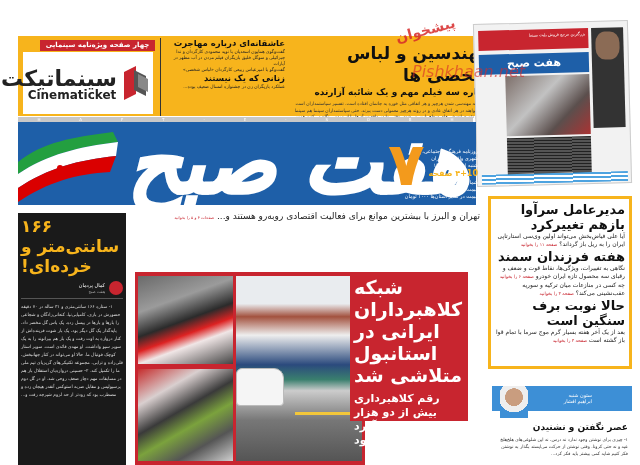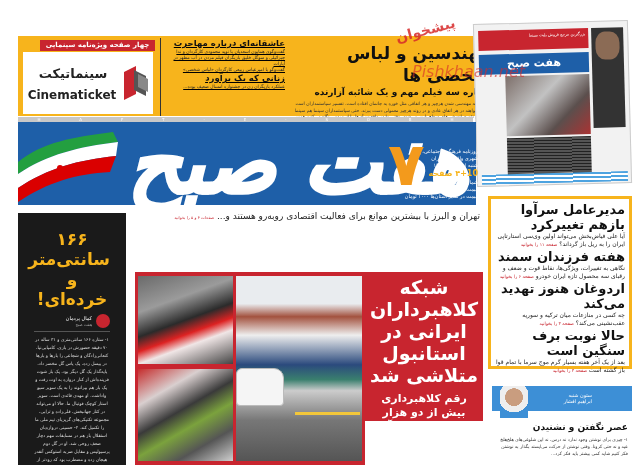--- a/index.html
+++ b/index.html
@@ -3,24 +3,24 @@
   <meta charset="utf-8">
   <style>
     * { margin: 0; padding: 0; box-sizing: border-box; }
     html, body { width: 640px; height: 465px; overflow: hidden; background: #fff; }
     body { font-family: "DejaVu Sans", sans-serif; position: relative; direction: rtl; }
 
     .top-band { position: absolute; left: 18px; top: 36px; width: 610px; height: 80px; background: #f7b41c; }
     .cine-tag { position: absolute; left: 40px; top: 40px; width: 115px; height: 11px; background: #c8252f; color: #fff; font-size: 7px; font-weight: bold; text-align: center; line-height: 11px; }
     .cine-box { position: absolute; left: 23px; top: 52px; width: 130px; height: 62px; background: #fff; }
     .cine-logo-mark { position: absolute; left: 97px; top: 14px; width: 30px; height: 34px; }
-    .cine-fa { position: absolute; left: 6px; top: 14px; width: 88px; font-size: 13px; font-weight: bold; color: #222; text-align: center; }
+    .cine-fa { position: absolute; left: 6px; top: 14px; width: 88px; font-size: 22px; font-weight: bold; color: #222; text-align: center; }
     .cine-en { position: absolute; left: 4px; top: 36px; width: 90px; font-size: 12px; color: #222; text-align: center; direction: ltr; font-weight: bold; }
 
-    .top-mid { position: absolute; left: 160px; top: 38px; width: 125px; height: 78px; border-left: 1px solid #333; padding-left: 4px; text-align: right; text-decoration: underline; }
+    .top-mid { position: absolute; left: 160px; top: 38px; width: 125px; height: 78px; border-left: 1px solid #333; padding-left: 4px; text-align: right; }
     .top-mid .h { font-size: 8.5px; font-weight: bold; color: #111; line-height: 11px; }
     .top-mid .t { font-size: 4.5px; color: #222; line-height: 6px; }
 
     .top-main { position: absolute; left: 290px; top: 38px; width: 200px; height: 78px; text-align: right; }
     .top-main .h1 { font-size: 17px; font-weight: bold; color: #111; line-height: 22px; margin-top: 4px; }
     .top-main .h2 { font-size: 9px; font-weight: bold; color: #111; line-height: 12px; }
     .top-main .body { font-size: 4.5px; color: #333; line-height: 6.5px; margin-top: 3px; }
 
     .watermark { position: absolute; left: 395px; top: 22px; font-size: 14px; color: #d72a2a; font-weight: bold; transform: rotate(-15deg); opacity: .85; }
     .watermark2 { position: absolute; left: 412px; top: 62px; font-size: 16px; color: #d72a2a; opacity: .6; font-style: italic; direction: ltr; }
@@ -43,37 +43,37 @@
 
     .mast-info-block { position: absolute; left: 400px; top: 148px; width: 78px; color: #fff; font-size: 5px; line-height: 7px; text-align: right; }
     .mast-info-block .pages { color: #f7b41c; font-size: 8px; font-weight: bold; line-height: 10px; }
     .mast-info-block .price { color: #fff; }
 
     .headline { position: absolute; left: 140px; top: 210px; width: 340px; text-align: right; }
     .headline .h { font-size: 30px; font-weight: bold; color: #111; line-height: 38px; letter-spacing: -1px; }
     .headline .sub { font-size: 9px; color: #222; line-height: 12px; }
     .headline .sub .ref { color: #c8252f; font-size: 4px; }
 
-    .left-col { position: absolute; left: 18px; top: 213px; width: 108px; height: 252px; background: #1a1a1a; padding: 16px; text-align: center; }
+    .left-col { position: absolute; left: 18px; top: 213px; width: 108px; height: 252px; background: #1a1a1a; padding: 3px; text-align: left; }
     .left-col .h { font-size: 17px; font-weight: bold; color: #f7b41c; line-height: 20px; }
     .left-col .sub { font-size: 9px; color: #fff; font-weight: bold; line-height: 12px; margin-top: 3px; }
     .left-col .author { margin-top: 5px; height: 18px; position: relative; border-bottom: 1px solid #555; }
     .left-col .author .dot { position: absolute; right: 0; top: 0; width: 14px; height: 14px; border-radius: 50%; background: #c8252f; }
     .left-col .author .name { position: absolute; right: 18px; top: 1px; font-size: 5px; color: #fff; }
     .left-col .author .role { position: absolute; right: 18px; top: 8px; font-size: 4px; color: #aaa; }
     .left-col .body { font-size: 4.5px; color: #ddd; line-height: 8px; margin-top: 4px; }
 
     .photos { position: absolute; left: 135px; top: 272px; width: 230px; height: 193px; background: #c8252f; padding: 3px; }
     .ph1 { position: absolute; left: 3px; top: 4px; width: 95px; height: 88px; background: linear-gradient(160deg,#6a6a6a 0%,#9b9b9b 30%,#2b2b2b 50%,#d22 62%,#f0e6e6 72%,#444 100%); }
     .ph2 { position: absolute; left: 3px; top: 97px; width: 95px; height: 92px; background: linear-gradient(150deg,#c62d2d 0%,#d9cfcf 25%,#3a3a3a 45%,#7ba23d 60%,#555 78%,#cfcfcf 100%); }
     .ph3 { position: absolute; left: 101px; top: 4px; width: 126px; height: 185px; background: linear-gradient(180deg,#e9ecef 0%,#e9ecef 15%,#a3523f 22%,#eee 32%,#2b4a7d 48%,#3a7f6e 56%,#ccc 62%,#777 78%,#555 100%); }
     .van { position: absolute; left: 101px; top: 96px; width: 48px; height: 38px; background: #f5f5f5; border-radius: 6px 10px 4px 4px; border: 1px solid #bbb; }
     .road-line { position: absolute; left: 160px; top: 140px; width: 65px; height: 3px; background: #f3c73a; }
 
-    .red-story { position: absolute; left: 365px; top: 272px; width: 118px; height: 149px; background: #c8252f; padding: 4px; text-align: center; }
+    .red-story { position: absolute; left: 350px; top: 272px; width: 118px; height: 149px; background: #c8252f; padding: 4px; text-align: left; }
     .red-story .h { font-size: 19px; font-weight: bold; color: #fff; line-height: 22px; }
     .red-story .sub { font-size: 11px; font-weight: bold; color: #fff; line-height: 14px; margin-top: 6px; }
 
     .right-box { position: absolute; left: 488px; top: 196px; width: 144px; height: 173px; border: 3px solid #f7b41c; padding: 3px 4px; text-align: right; background: #fff; }
     .right-box .h { font-size: 13px; font-weight: bold; color: #111; line-height: 15px; }
     .right-box .t { font-size: 6px; color: #222; line-height: 8px; }
     .right-box .ref { color: #c8252f; font-size: 4.5px; }
 
     .column-box { position: absolute; left: 492px; top: 386px; width: 140px; height: 57px; }
     .column-banner { position: absolute; left: 0; top: 0; width: 140px; height: 25px; background: #3d8fd6; }
@@ -95,21 +95,21 @@
     <polygon points="18,8 28,13 28,26 18,21" fill="#888"></polygon>
   </svg>
   <div class="cine-fa">سینماتیکت</div>
   <div class="cine-en">Cinematicket</div>
 </div>
 
 <div class="top-mid">
   <div class="h">عاشقانه‌ای درباره مهاجرت</div>
   <div class="t">گفت‌وگوی همایون اسعدیان با نوید محمودی کارگردان و ندا جبرائیلی و سوگل خلیق بازیگران فیلم مردن در آب مطهر در آپارات</div>
   <div class="t">گفت‌وگو با امیرعباس ربیعی کارگردان «لباس شخصی»</div>
-  <div class="h">زنانی که یک برآورد</div>
+  <div class="h">زنانی که یک نیستند</div>
   <div class="t">عملکرد بازیگران زن در جشنواره امسال ضعیف بوده...</div>
 </div>
 
 <div class="top-main">
   <div class="h1">مهندسین و لباس شخصی ها</div>
   <div class="h2">درباره سه فیلم مهم و یک شائبه آزارنده</div>
   <div class="body">این شائبه مهندسی شدن هرچیز و هر اتفاقی مثل خوره به جانمان افتاده است. تفسیر سیاستمداران است که می‌خواهند در هر اتفاق عادی و در روند هرچیز معمولی دست ببرند. حتی سیاستمداران سینما هم سینما را با این تئوری اندیشی‌های سطح پایین می‌شود. وقتی ما در واقعیت آن‌ها را از مردمی نگاه می‌کنیم همین احساس دوباره در وجودمان پیدا می‌شود. وقتی خروج حاتمی کیا از لیست خارج شده... برطرفدارترین فیلمسازان ایران بوده و خروج هم حداقل در قیاس با فیلم‌هایی که...</div>
 </div>
 
 <div class="mini-paper">
@@ -190,21 +190,20 @@
 <div class="red-story">
   <div class="h">شبکه کلاهبرداران ایرانی در استانبول متلاشی شد</div>
   <div class="sub">رقم کلاهبرداری بیش از دو هزار میلیارد تومان برآورد می‌شود</div>
 </div>
 
 <div class="right-box">
   <div class="h">مدیرعامل سرآوا بازهم تغییرکرد</div>
   <div class="t"><span>آیا علی فیاض‌بخش می‌تواند اولین وی‌سی استارتاپی ایران را به ریل باز گرداند؟</span> <span class="ref">صفحه ۱۱ را بخوانید</span></div>
   <div class="h">هفته فرزندان سمند</div>
   <div class="t"><span>نگاهی به تغییرات، ویژگی‌ها، نقاط قوت و ضعف و رقبای سه محصول تازه ایران خودرو</span> <span class="ref">صفحه ۶ را بخوانید</span></div>
-  <div class="h">اردوغان هنوز تهدید می‌کند</div>
   <div class="t"><span>چه کسی در منازعات میان ترکیه و سوریه عقب‌نشینی می‌کند؟</span> <span class="ref">صفحه ۳ را بخوانید</span></div>
   <div class="h">حالا نوبت برف سنگین است</div>
   <div class="t"><span>بعد از یک آخر هفته بسیار گرم موج سرما با تمام قوا باز گشته است</span> <span class="ref">صفحه ۳ را بخوانید</span></div>
 </div>
 
 <div class="column-box">
   <div class="column-banner"></div>
   <div class="column-face"></div>
   <div class="column-tag">
     <div>ستون شنبه</div>

